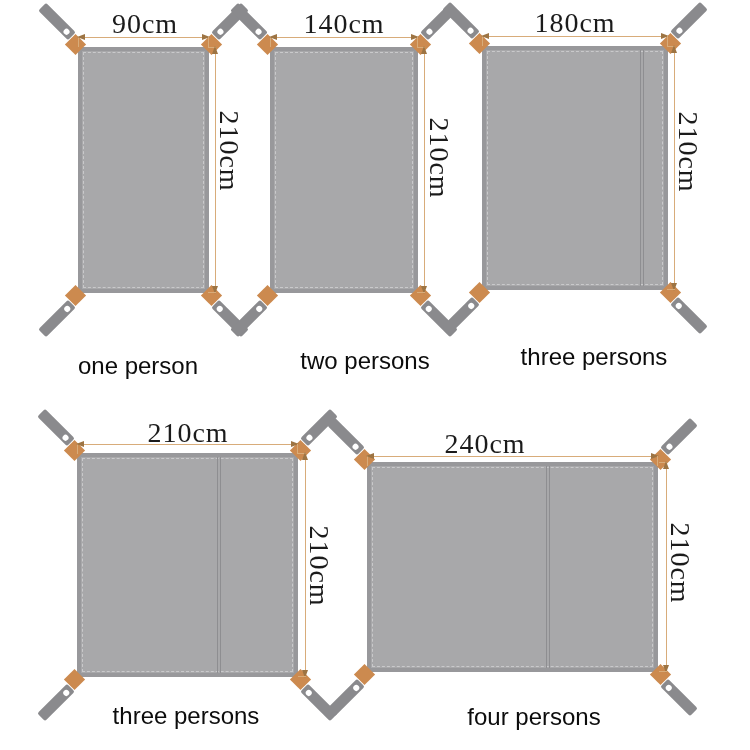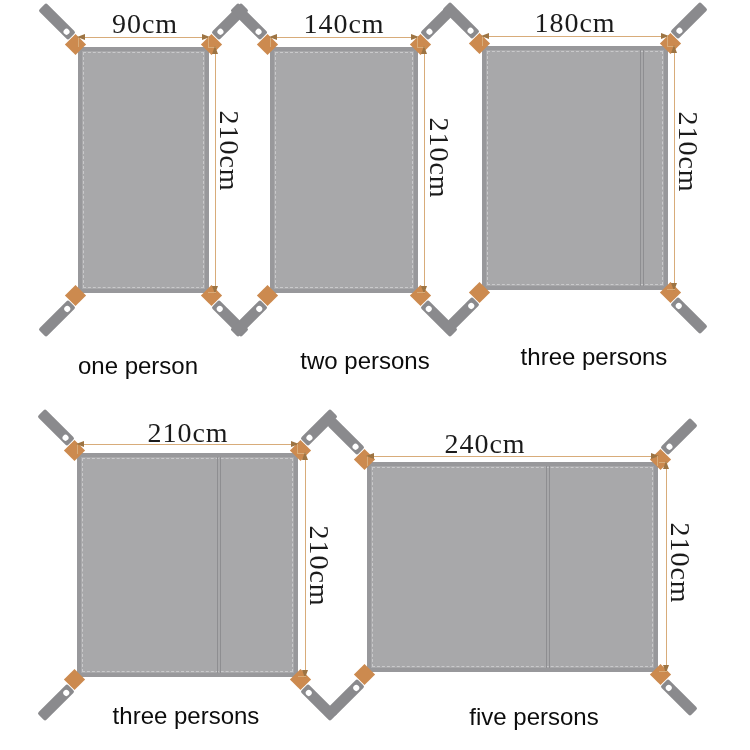--- a/index.html
+++ b/index.html
@@ -195,13 +195,13 @@
 <div class="hdim" style="left:367px;top:456px;width:291px;">
     <i class="ar l"></i>
     <i class="ar r"></i>
   </div>
 <div class="dim-text" style="left:485px;top:444px;">240cm</div>
 <div class="vdim" style="left:666px;top:462px;height:210px;">
     <i class="ar u"></i>
     <i class="ar d"></i>
   </div>
 <div class="dim-text vert" style="left:680px;top:563px;">210cm</div>
-<div class="person-label" style="left:534px;top:717px;">five persons</div>
+<div class="person-label" style="left:534px;top:717px;">four persons</div>
 
 </body></html>

